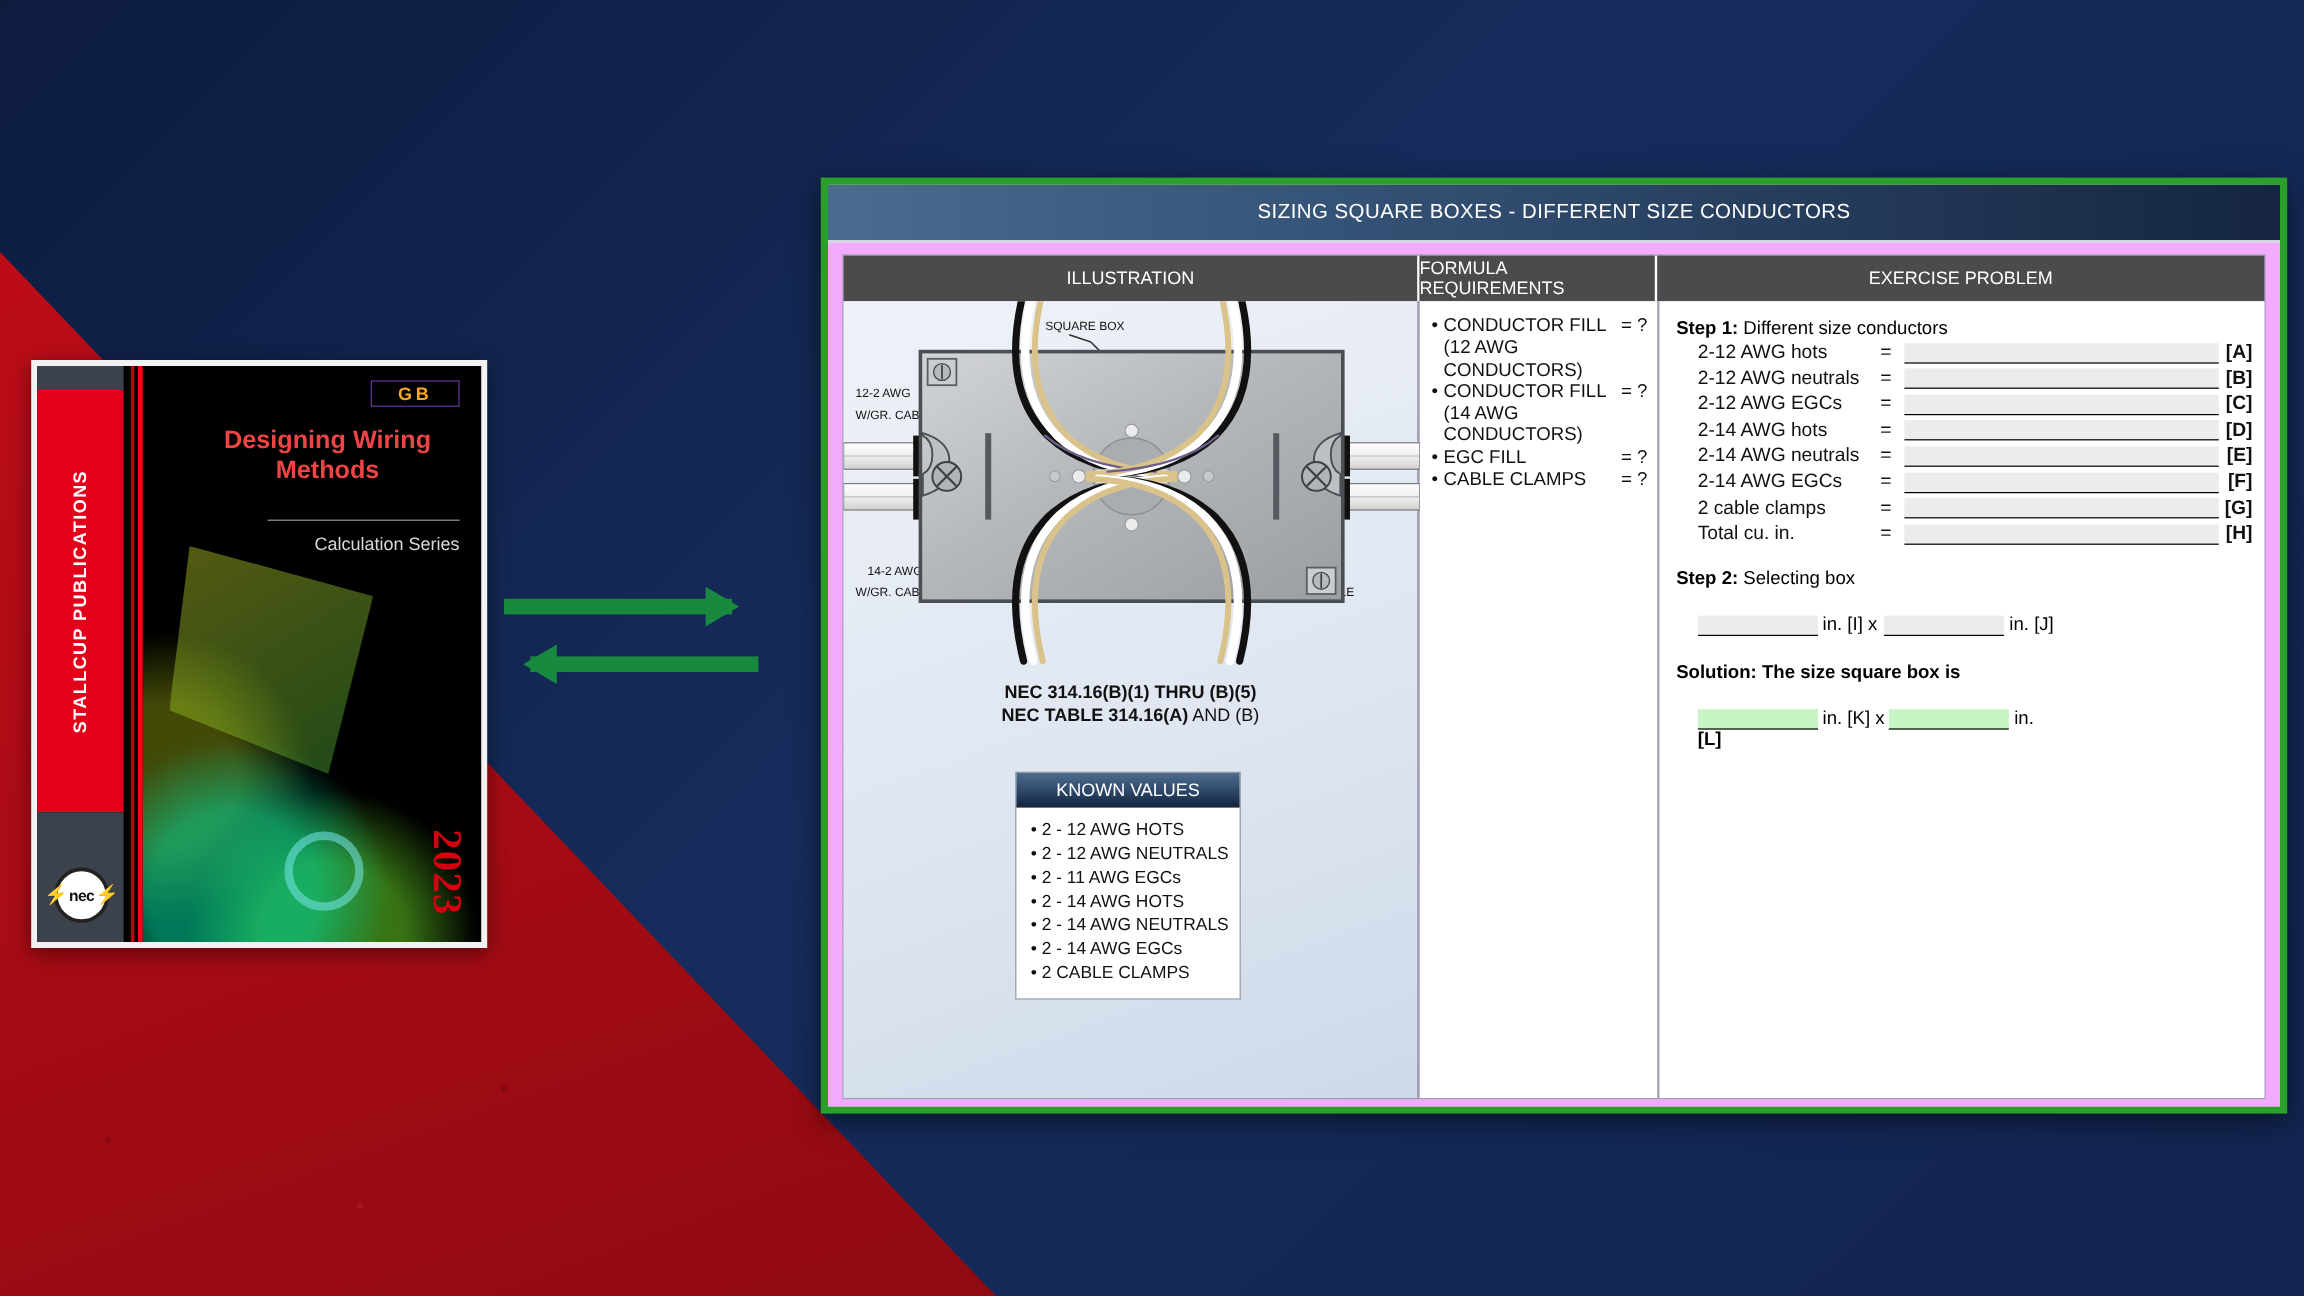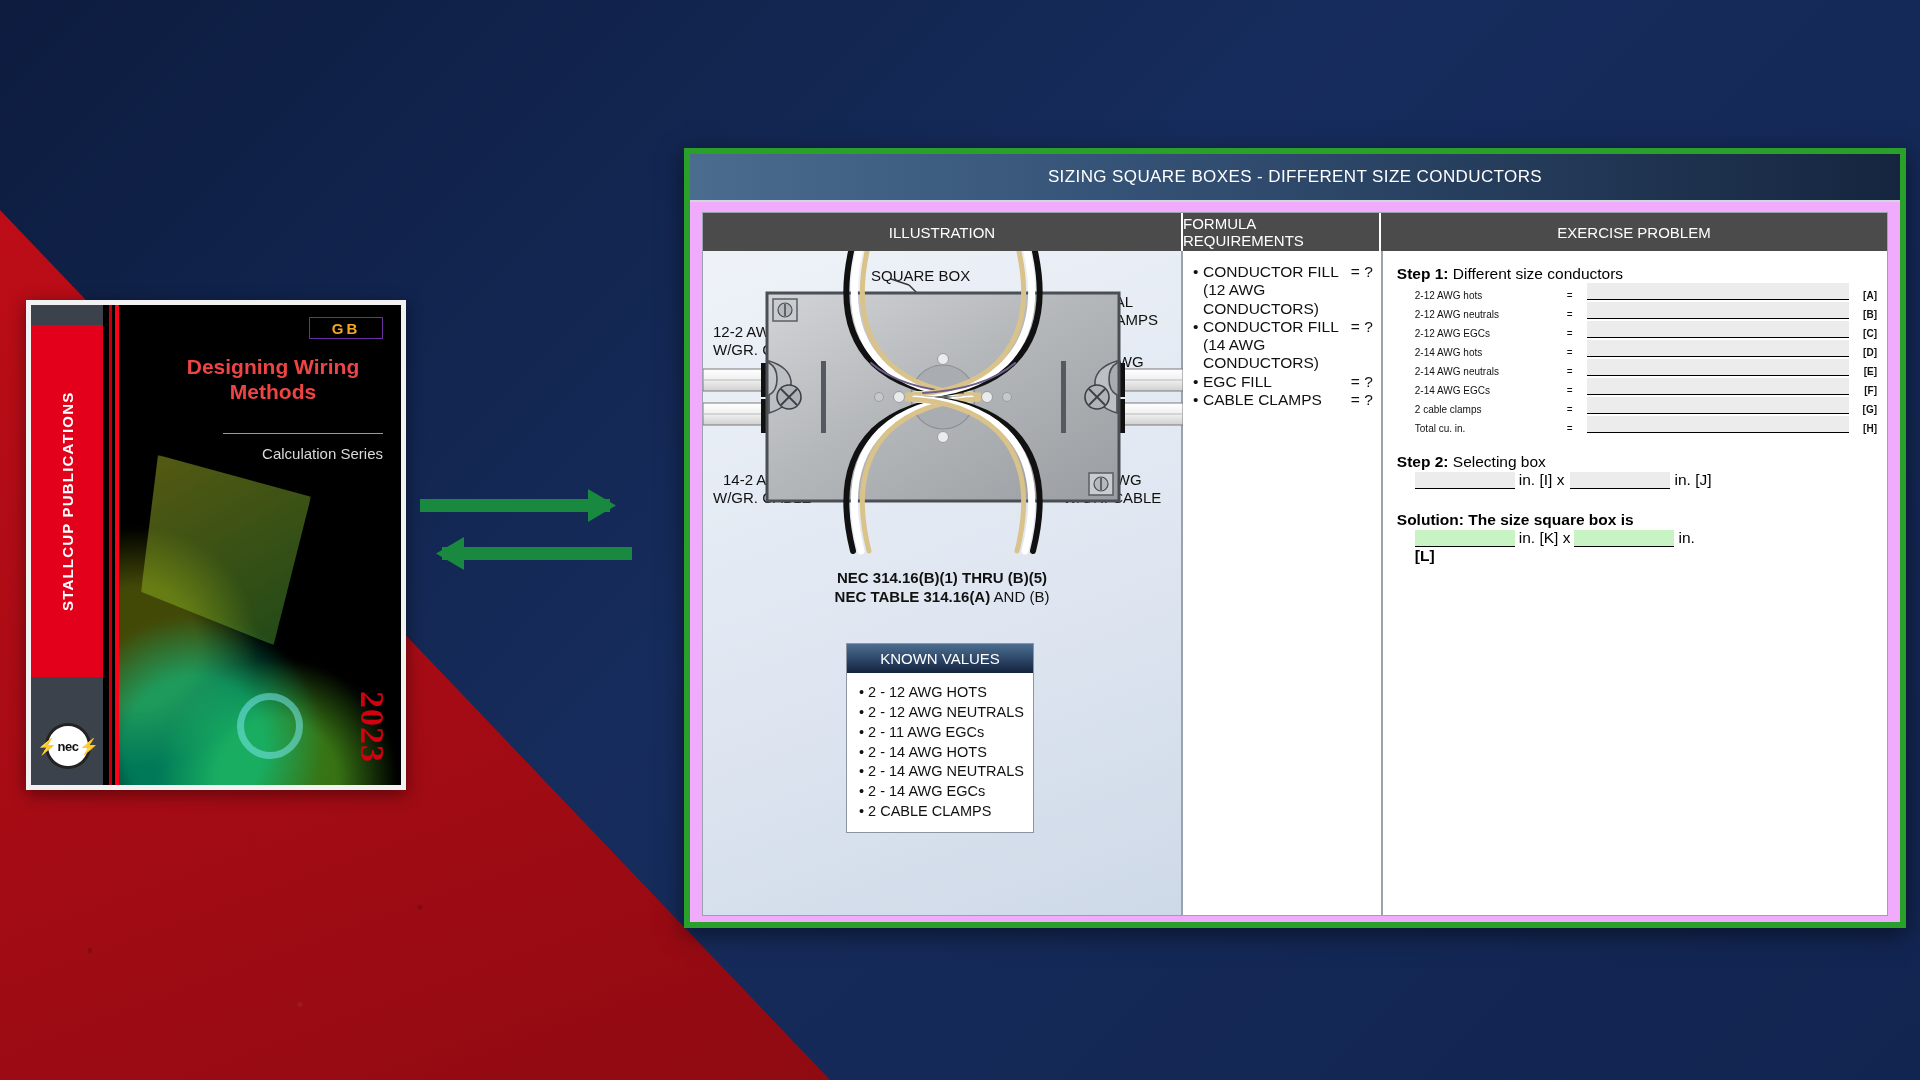--- a/index.html
+++ b/index.html
@@ -136,35 +136,35 @@
   
   .f-line { display:flex; font-size:15.5px; color:#111; line-height:1.18; white-space:nowrap; }
   .f-bullet { width:10px; flex:0 0 10px; }
   .f-label { flex:1; }
   .f-eq { flex:0 0 34px; text-align:right; }
   .f-sub { font-size:15.5px; color:#111; padding-left:10px; line-height:1.18; }
 
   
   .ex-step { font-size:15.5px; color:#000; margin-top:2px; }
   .ex-step b { font-weight:bold; }
-  .ex-row { display:flex; align-items:flex-end; font-size:10px; color:#111; padding-left:18px; line-height:1.35; }
+  .ex-row { display:flex; align-items:flex-end; font-size:16px; color:#111; padding-left:18px; line-height:1.35; }
   .ex-name { flex:0 0 152px; }
   .ex-eqs { flex:0 0 18px; }
   .blank { flex:1; background:#ececec; border-bottom:1.6px solid #000; height:17px; margin:0 4px 2px 2px; }
   .ex-tag { flex:0 0 24px; font-weight:bold; text-align:right; }
   .ex-step2 { padding-left:0; margin-top:18px; font-size:15.5px; font-weight:bold; }
   .ex-step2 span { font-weight:normal; }
-  .ex-line2 { display:flex; align-items:flex-end; font-size:15.5px; padding-left:18px; margin-top:0; }
+  .ex-line2 { display:flex; align-items:flex-end; font-size:15.5px; padding-left:18px; margin-top:20px; }
   .blank2 { width:100px; background:#ececec; border-bottom:1.6px solid #000; height:17px; margin-right:4px; }
   .blank2.green { background:#c8f3c3; }
   .ex-sol { margin-top:22px; font-size:15.5px; font-weight:bold; }
   .ex-solL { font-size:15.5px; font-weight:bold; padding-left:18px; }
 
   
-  .il-txt { position:absolute; font-size:15px; color:#111; line-height:1.2; white-space:nowrap; }
+  .il-txt { position:absolute; font-size:10px; color:#111; line-height:1.2; white-space:nowrap; }
   .il-nec { position:absolute; width:100%; text-align:center; font-size:15px; font-weight:bold; color:#111; line-height:1.25; }
   .il-nec .norm { font-weight:normal; }
 
   
   .kv-box { position:absolute; left:143px; top:392px; width:188px; border:1px solid #8c96a2; background:#fff; }
   .kv-head {
     background: linear-gradient(180deg,#4d6e8f 0%,#2c4566 55%,#13233c 100%);
     color:#fff; font-size:15px; text-align:center; padding:6px 0;
   }
   .kv-list { padding:10px 0 10px 12px; }

